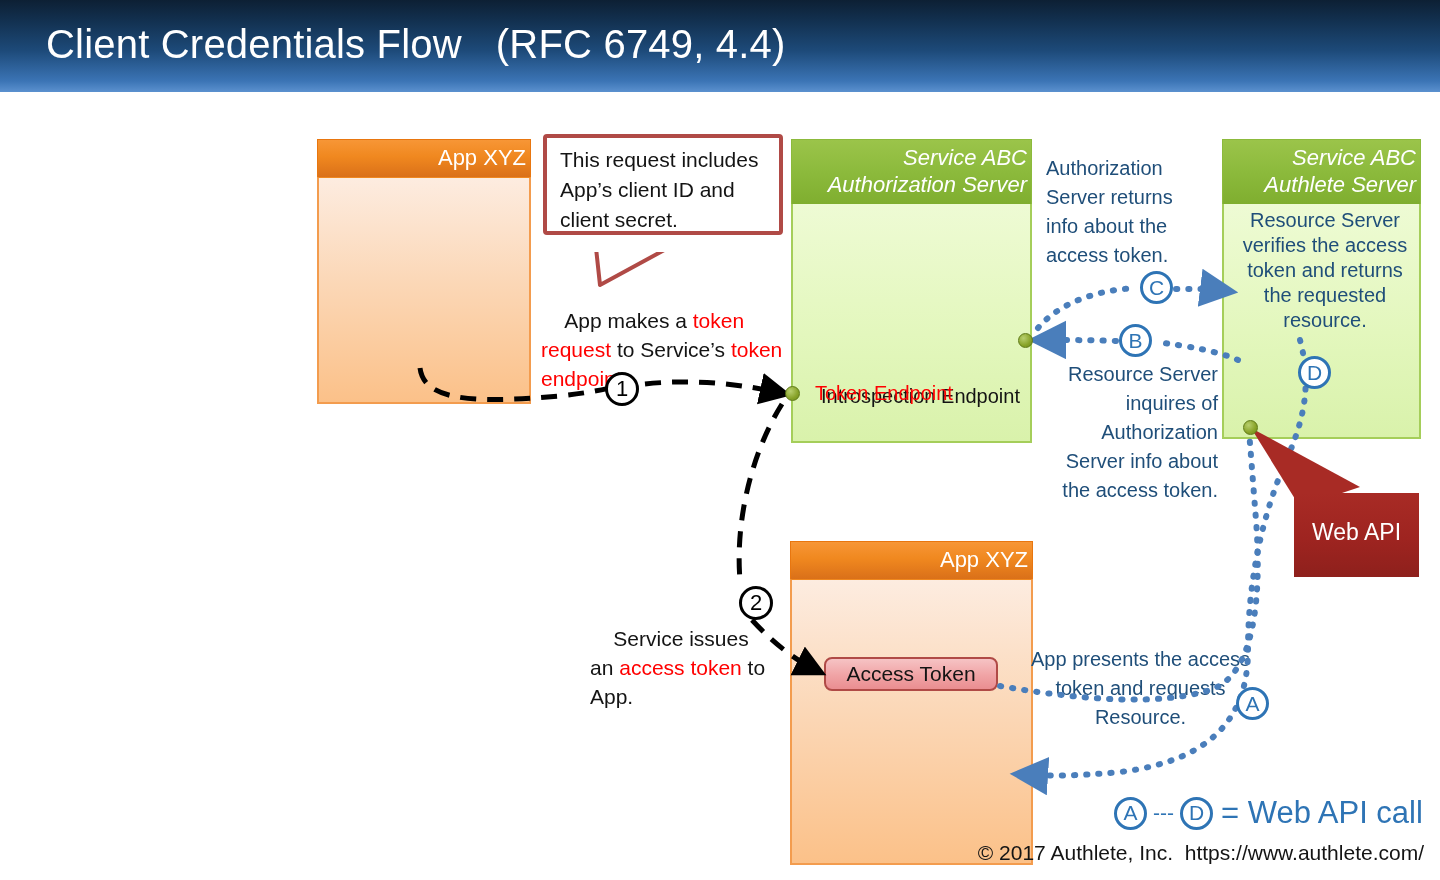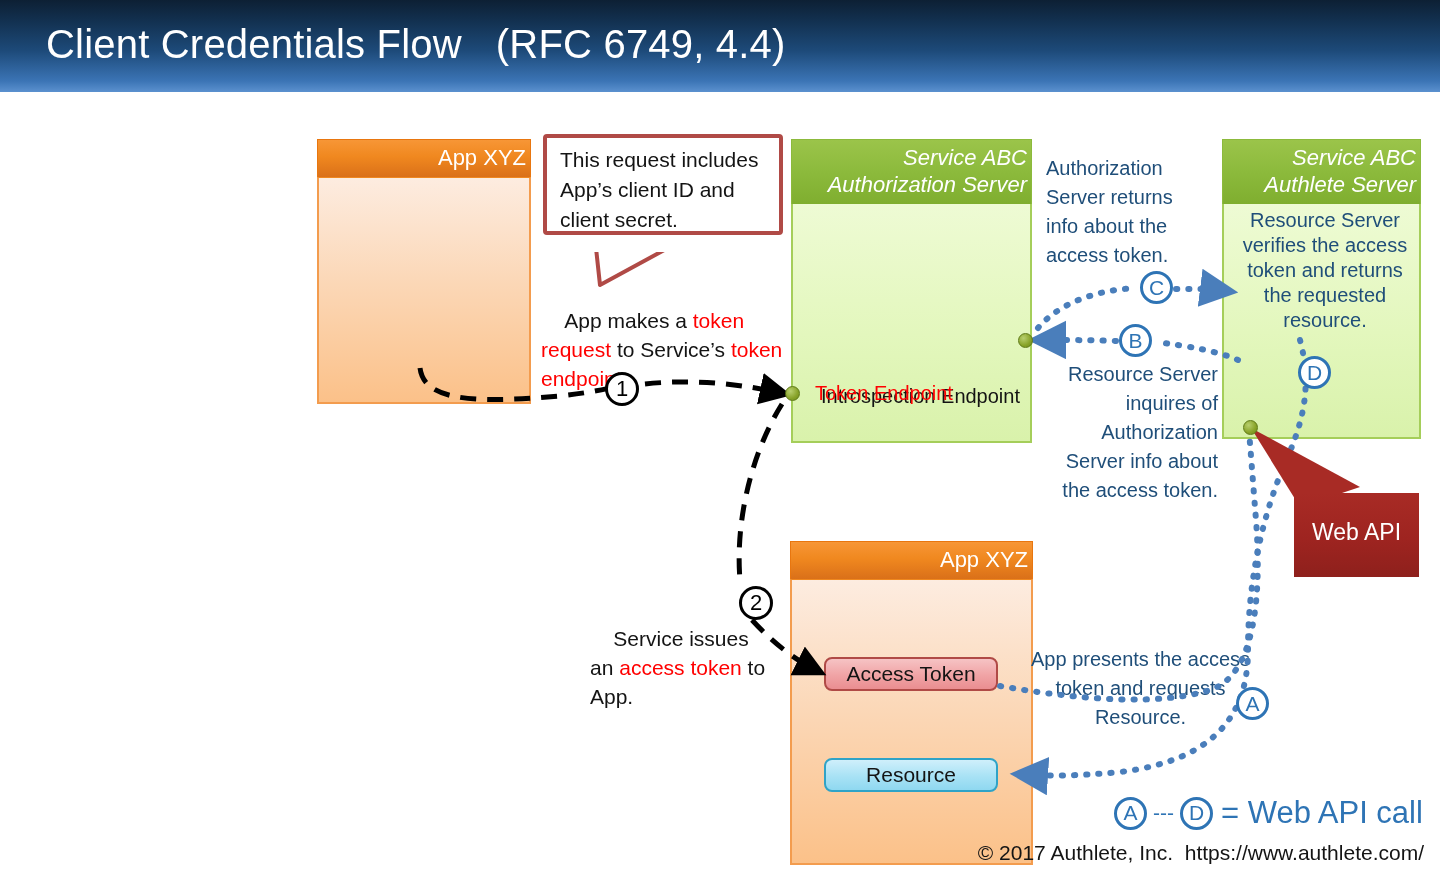--- a/index.html
+++ b/index.html
@@ -270,21 +270,20 @@
       <div class="res-text">Resource Server verifies the access token and returns the requested resource.</div>
     </div>
   </div>
 
   <div class="node app" id="app-bottom">
     <div class="node-title">App XYZ</div>
     <div class="node-body"></div>
   </div>
 
   <div class="chip" id="chip-access-token">Access Token</div>
-  <div class="chip" id="chip-resource">Resource</div>
 
   <div class="dot" id="dot-token"></div>
   <div class="dot" id="dot-introspect"></div>
   <div class="dot" id="dot-resource"></div>
 
   <svg class="overlay" style="z-index:12;">
     <path d="M 1251,428 L 1360,487 L 1300,507 Z" fill="#a82b25"></path>
   </svg>
   <div id="webapi">
     <div id="webapi-label">Web API</div>

